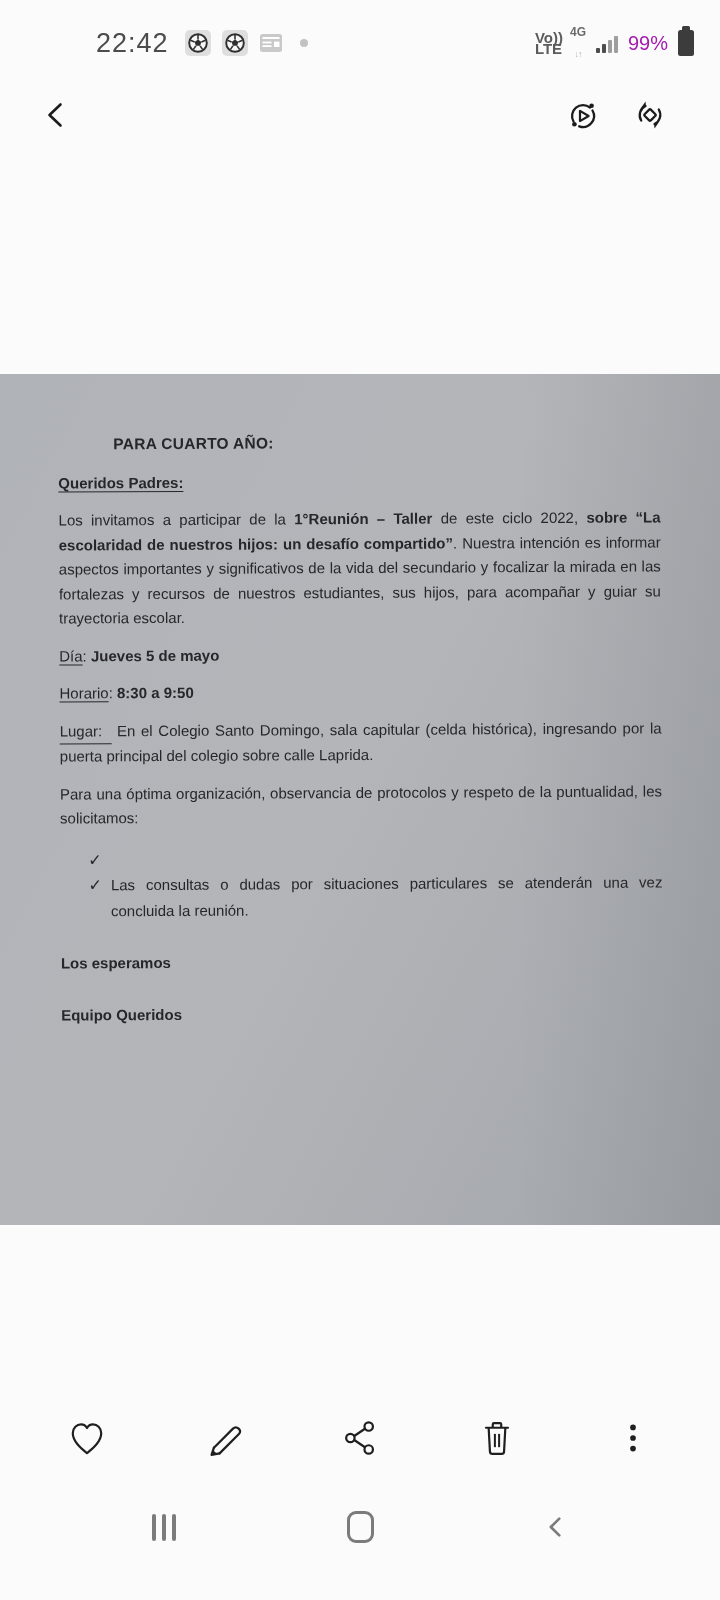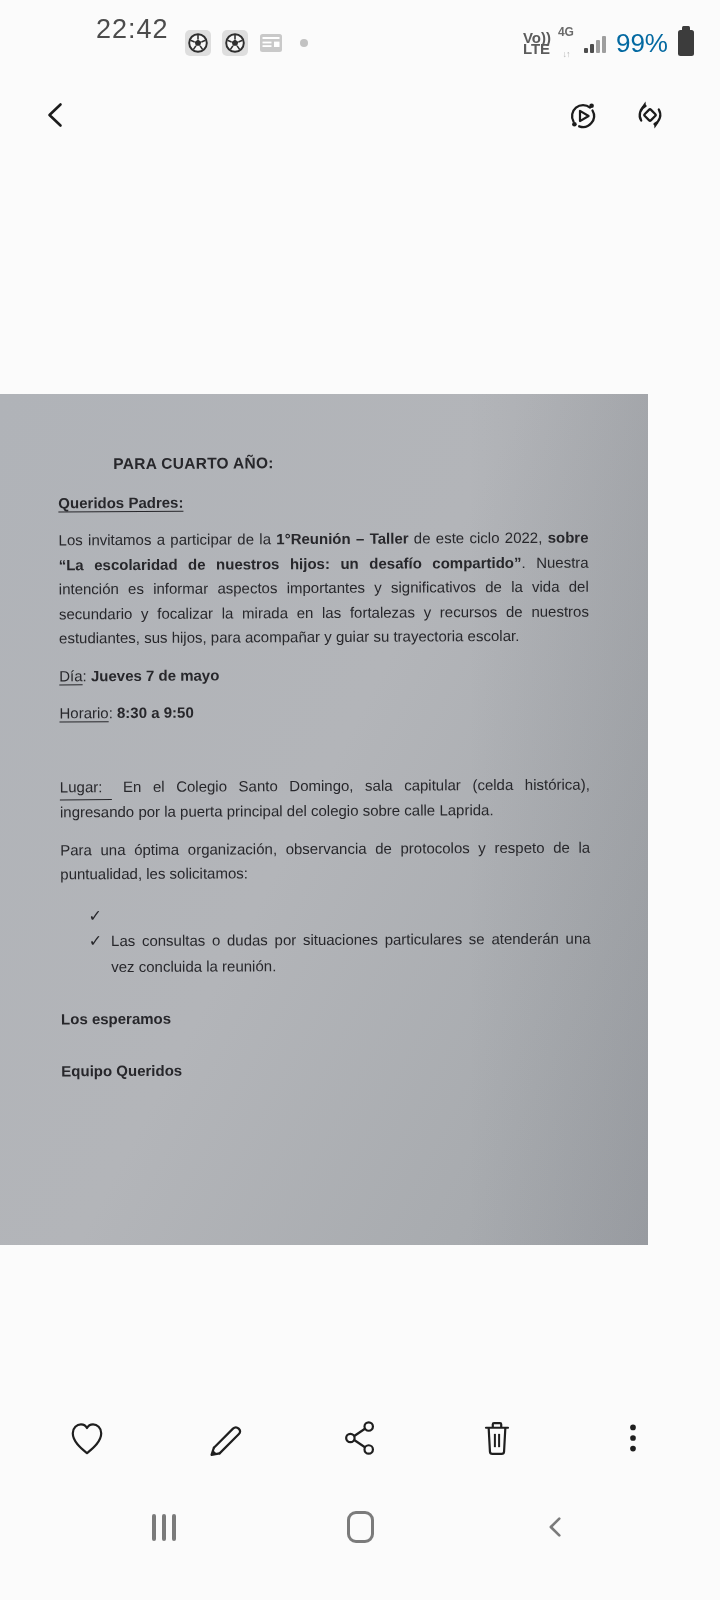--- a/index.html
+++ b/index.html
@@ -6,71 +6,71 @@
   html,body { margin:0; padding:0; }
   body {
     width:720px; height:1600px; position:relative; overflow:hidden;
     background:#fbfbfb;
     font-family:"Liberation Sans", sans-serif;
   }
 
   
   .status-bar {
     position:absolute; top:0; left:0; width:720px; height:72px;
-    display:flex; padding:14px 26px 0 96px;
+    display:flex; align-items:center; padding:14px 26px 0 96px;
   }
   .sb-time { font-size:27px; color:#4c4c4c; letter-spacing:1px; }
   .sb-notifs { display:flex; align-items:center; gap:11px; margin-left:16px; }
   .ball-wrap { width:26px; height:26px; background:#dedede; border-radius:5px;
                display:flex; align-items:center; justify-content:center; }
   .sb-dot { width:8px; height:8px; border-radius:50%; background:#c2c2c2; margin-left:6px; }
   .sb-right { margin-left:auto; display:flex; align-items:center; gap:7px; }
   .volte { display:flex; flex-direction:column; align-items:flex-start;
            font-size:15px; line-height:11px; font-weight:bold; color:#5c5c5c; }
   .net4g { display:flex; flex-direction:column; align-items:center;
            font-size:12px; line-height:11px; font-weight:bold; color:#6a6a6a;gap:11px; }
   .net4g .arrows { font-size:9px; color:#b5b5b5; letter-spacing:-1px; }
   .sig-bars { display:flex; align-items:flex-end; gap:2px; height:20px; margin:0 3px; }
   .sig-bars i { display:block; width:4px; border-radius:1px; }
   .sig-bars .b1 { height:5px;  background:#4d4d4d; }
   .sig-bars .b2 { height:9px;  background:#4d4d4d; }
   .sig-bars .b3 { height:13px; background:#9e9e9e; }
   .sig-bars .b4 { height:17px; background:#9e9e9e; }
-  .sb-batt-pct { font-size:26px; color:#0369a1; }
+  .sb-batt-pct { font-size:20px; color:#a21caf; }
   .batt-icon { position:relative; width:16px; height:26px; background:#3c3c3c;
                border-radius:2.5px; margin-left:3px; }
   .batt-icon::before { content:""; position:absolute; top:-4px; left:4px;
                width:8px; height:4px; background:#3c3c3c; border-radius:1.5px 1.5px 0 0; }
 
   
   .app-bar { position:absolute; top:84px; left:0; width:720px; height:62px; }
   .icon-btn { position:absolute; width:48px; height:48px; display:flex;
               align-items:center; justify-content:center; background:none; border:none; padding:0; }
   .ab-back   { left:32px; top:7px; }
   .ab-motion { left:559px; top:7px; }
   .ab-rotate { left:626px; top:7px; }
 
   
   .photo {
-    position:absolute; top:394px; left:0; width:648px; height:851px;
+    position:absolute; top:374px; left:0; width:720px; height:851px;
     background:
       linear-gradient(to right, rgba(0,0,0,0) 72%, rgba(60,64,72,0.10) 100%),
       linear-gradient(118deg, #b0b3b8 0%, #b3b5b9 48%, #a8abaf 82%, #a2a5aa 100%);
   }
   .doc {
     position:absolute; inset:0; padding:57px 58px 0 60px;
     color:#27272b; font-size:15px; line-height:24.5px;
     transform:rotate(-0.3deg);
   }
   .doc-heading { font-weight:bold; font-size:15.5px; margin:0 0 14px 55px; letter-spacing:0.3px; }
   .doc-salutation { font-weight:bold; text-decoration:underline; text-underline-offset:3px; margin:0 0 13px 0; }
   .doc p.body { margin:0 0 13px 0; text-align:justify; }
   .doc p.meta { margin:0 0 13px 0; text-align:justify; }
   .u-label { text-decoration:underline; text-underline-offset:3px;margin-top:11px; }
-  .lugar-label { display:inline-block; border-bottom:1.4px solid #27272b; padding-right:9px;margin-top:36px; }
+  .lugar-label { display:inline-block; border-bottom:1.4px solid #27272b; padding-right:9px; }
   .bold { font-weight:bold; }
   .doc p.p2 { margin:0 0 16px 0; text-align:justify; }
   .bullets { margin:0 0 0 28px; }
   .bullet { display:flex; gap:9px; line-height:25.5px; text-align:justify; }
   .bullet .check { flex:0 0 auto; font-size:16px; }
   .closing { font-weight:bold; margin-top:28px; }
   .signatures { display:flex; justify-content:space-between; align-items:flex-start; margin-top:27px; font-weight:bold; }
   .sig-right { transform:translateY(-6px); }
 
   
@@ -183,21 +183,21 @@
   </button>
 </div>
 
 <div class="photo">
   <div class="doc">
     <p class="doc-heading">PARA CUARTO AÑO:</p>
     <p class="doc-salutation">Queridos Padres:</p>
 
     <p class="body"><span>Los invitamos a participar de la </span><span class="bold">1°Reunión – Taller</span><span> de este ciclo 2022, </span><span class="bold">sobre “La escolaridad de nuestros hijos: un desafío compartido”</span><span>. Nuestra intención es informar aspectos importantes y significativos de la vida del secundario y focalizar la mirada en las fortalezas y recursos de nuestros estudiantes, sus hijos, para acompañar y guiar su trayectoria escolar.</span></p>
 
-    <p class="meta"><span class="u-label">Día</span><span>: </span><span class="bold">Jueves 7 de mayo</span></p>
+    <p class="meta"><span class="u-label">Día</span><span>: </span><span class="bold">Jueves 5 de mayo</span></p>
 
     <p class="meta"><span class="u-label">Horario</span><span>: </span><span class="bold">8:30 a 9:50</span></p>
 
     <p class="meta"><span class="lugar-label">Lugar:</span> <span>En el Colegio Santo Domingo, sala capitular (celda histórica), ingresando por la puerta principal del colegio sobre calle Laprida.</span></p>
 
     <p class="p2">Para una óptima organización, observancia de protocolos y respeto de la puntualidad, les solicitamos:</p>
 
     <div class="bullets">
       <div class="bullet">
         <span class="check">✓</span>

